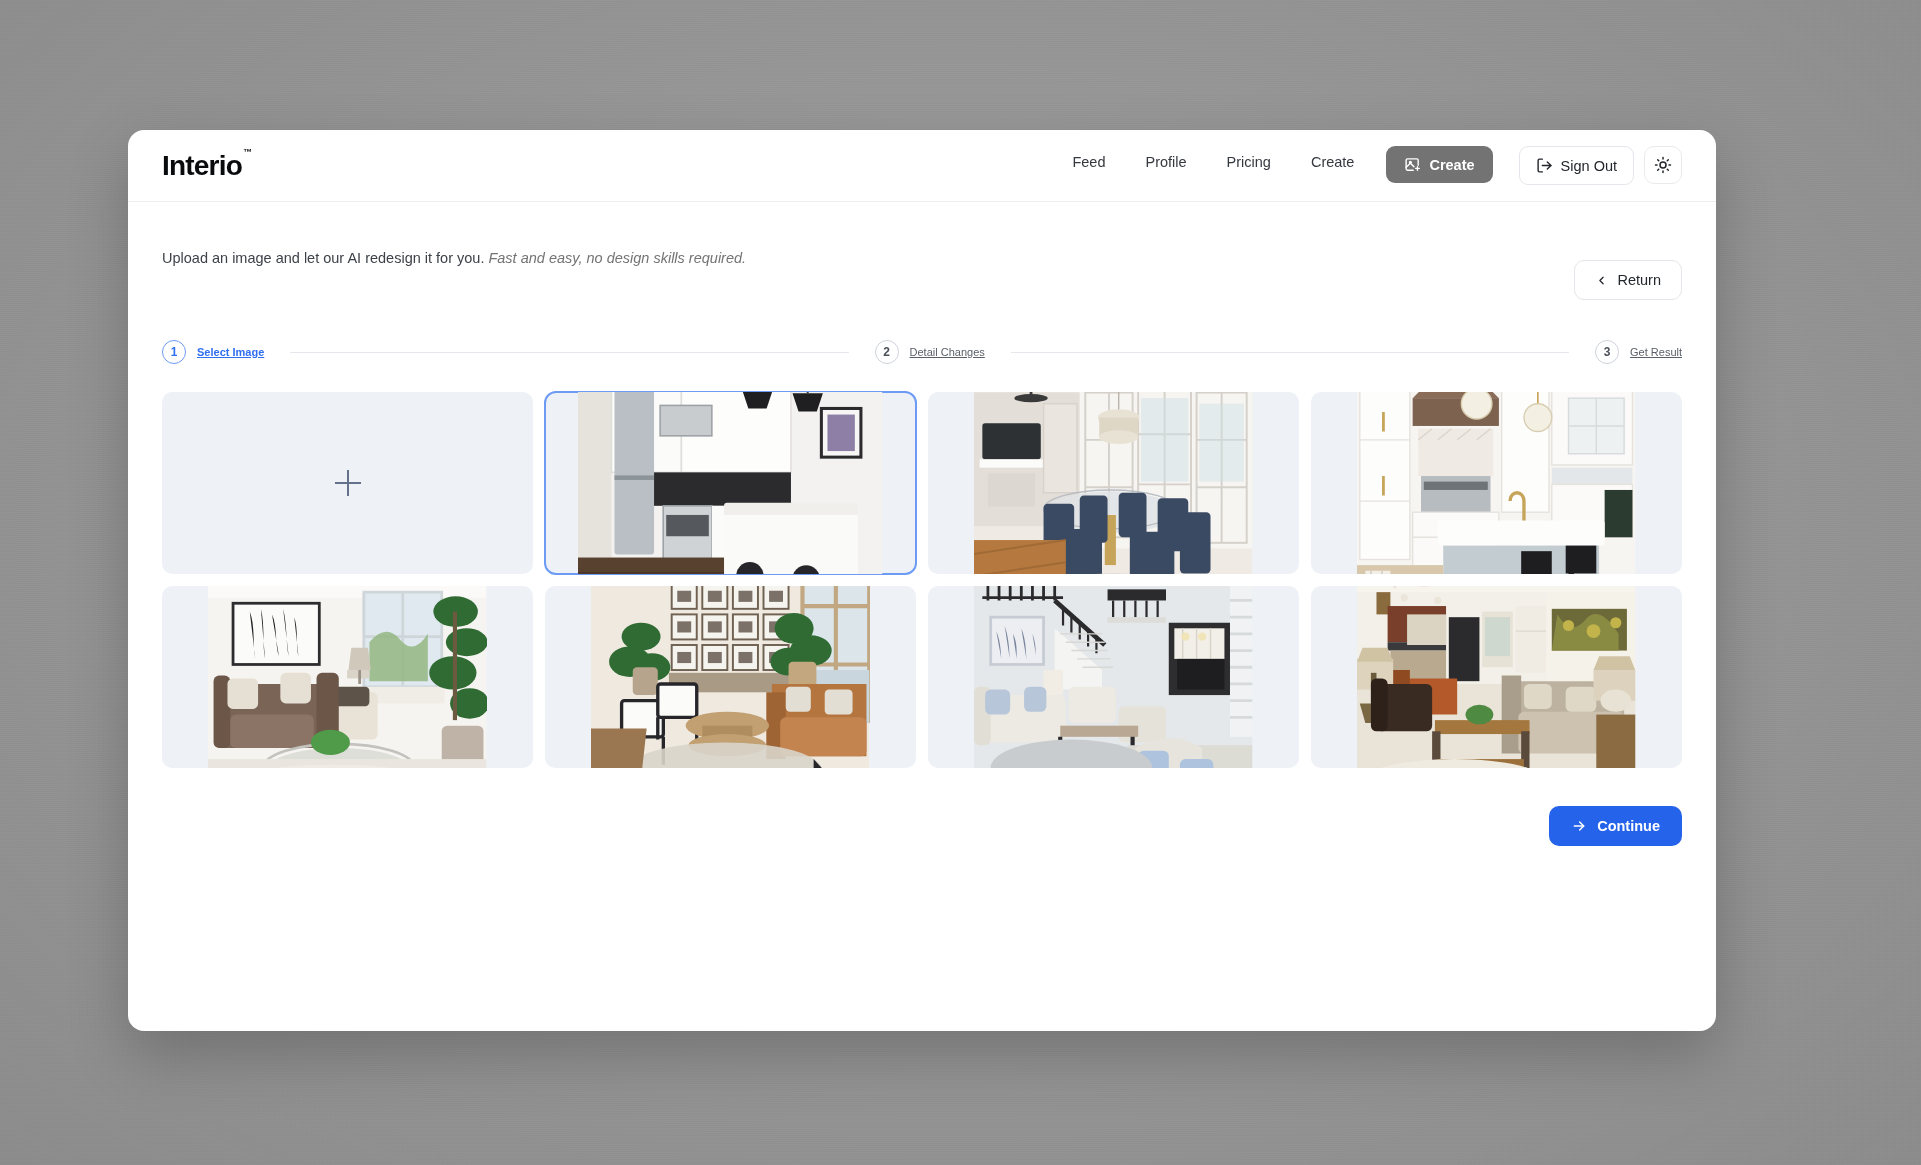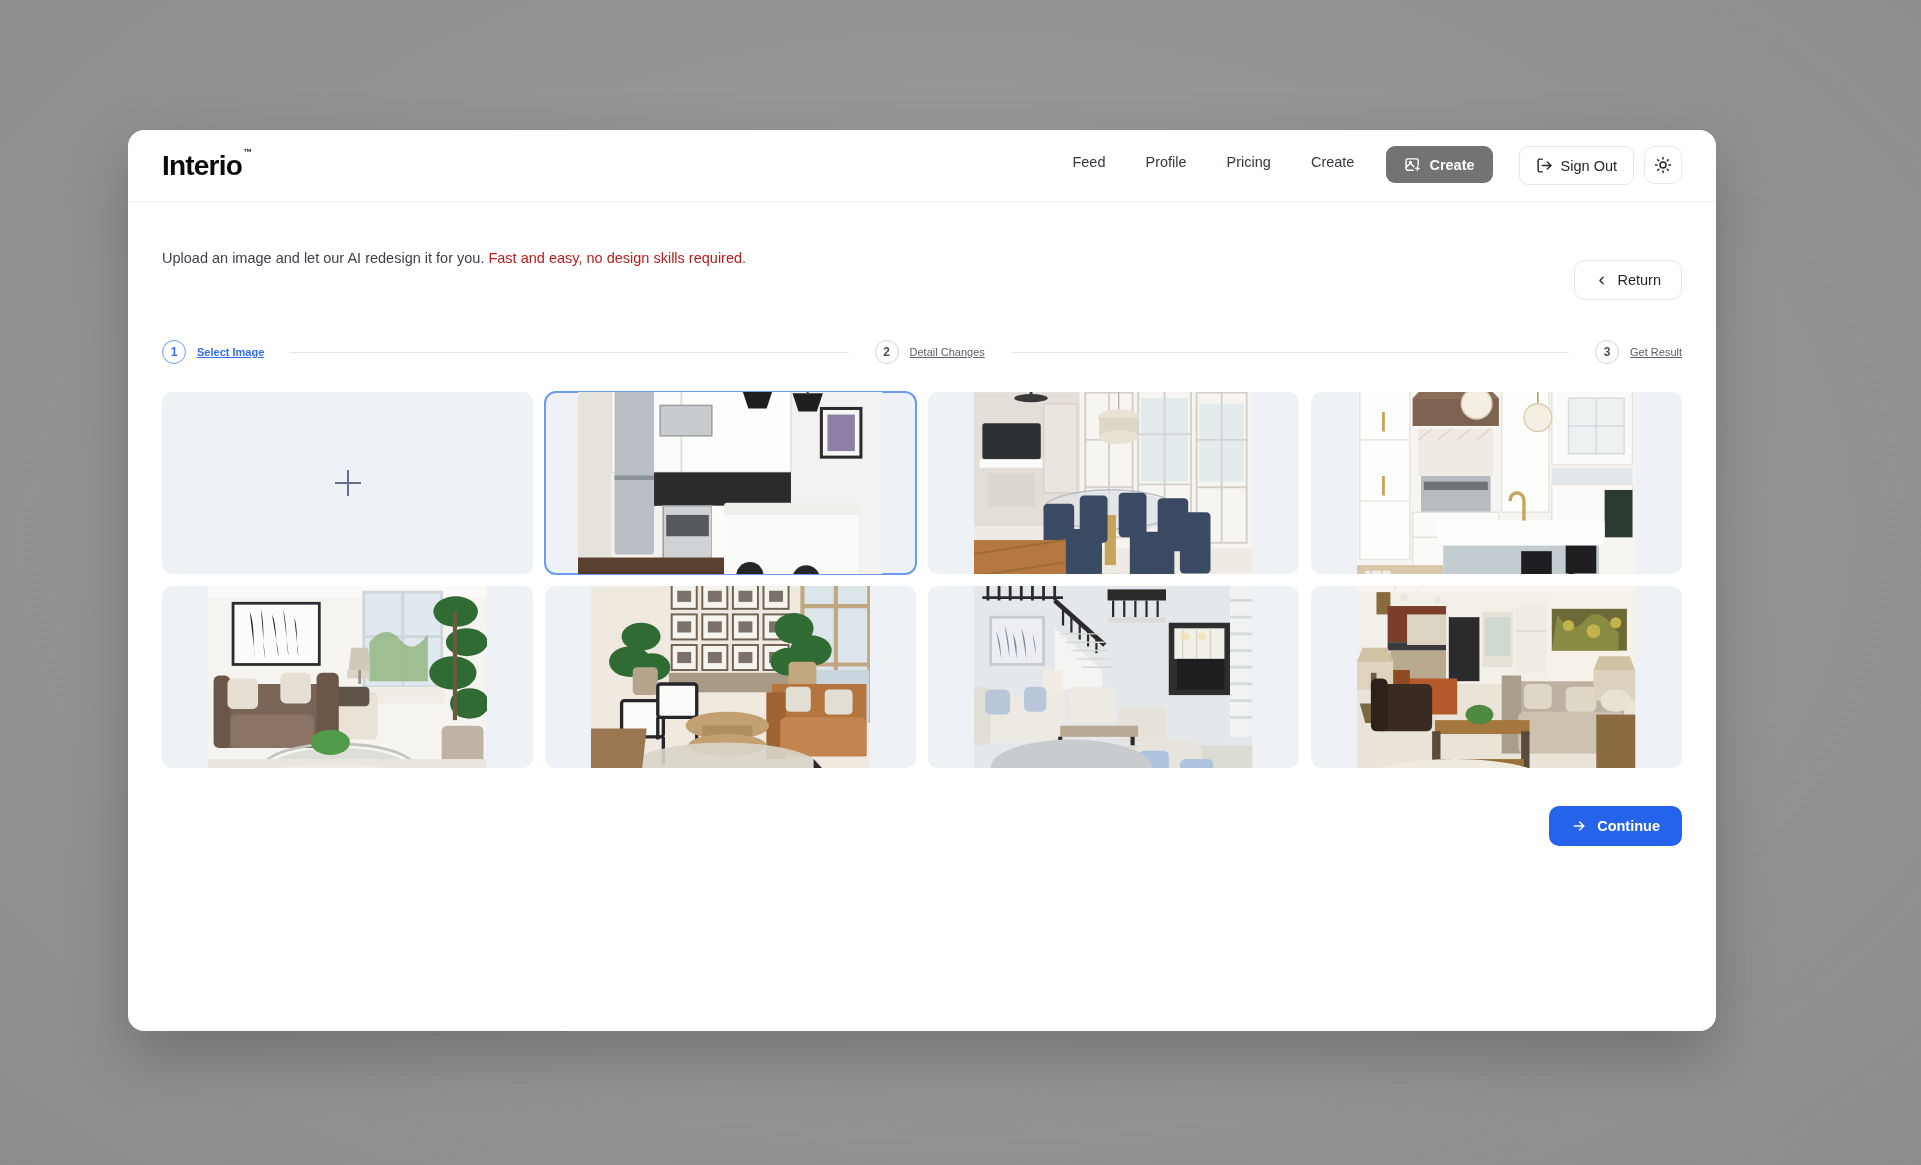--- a/index.html
+++ b/index.html
@@ -144,21 +144,21 @@
     line-height: 1.08;
     font-weight: 800;
     letter-spacing: -1.3px;
     color: #0a0b0d;
   }
   .subtitle {
     margin-top: 12px;
     font-size: 14.5px;
     color: #3d424a;
   }
-  .subtitle .accent { color: #b91c1c; }
+  .subtitle .accent { color: #737373; font-style: italic; }
 
   .btn-return {
     background: #fff;
     border: 1px solid #e3e6ea;
     border-radius: 10px;
     padding: 11px 20px;
     font-size: 14.5px;
     color: #22262c;
     display: inline-flex;
     align-items: center;

